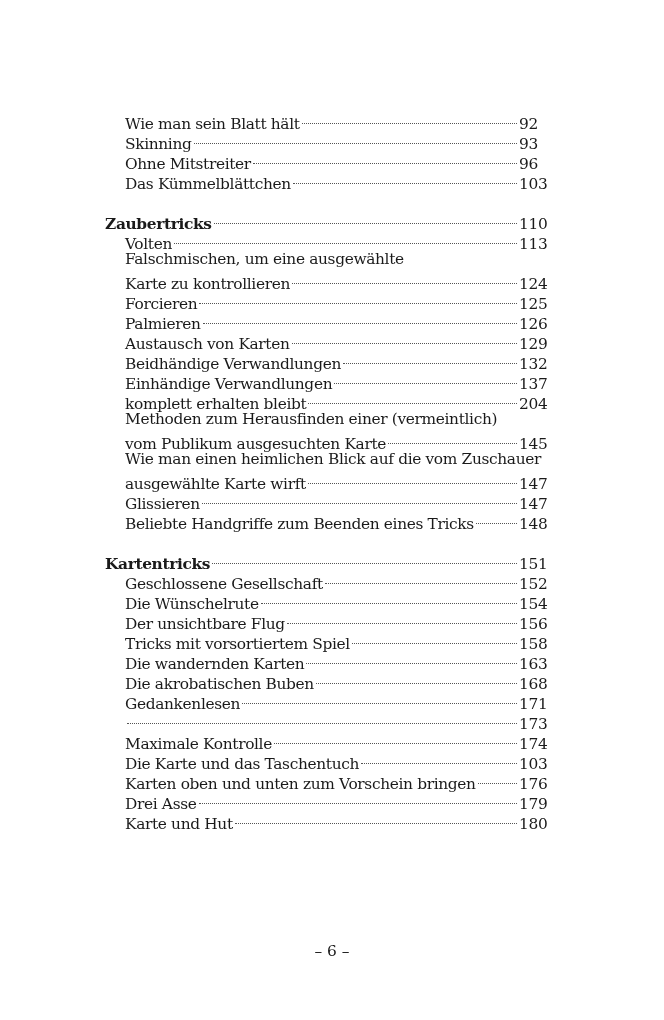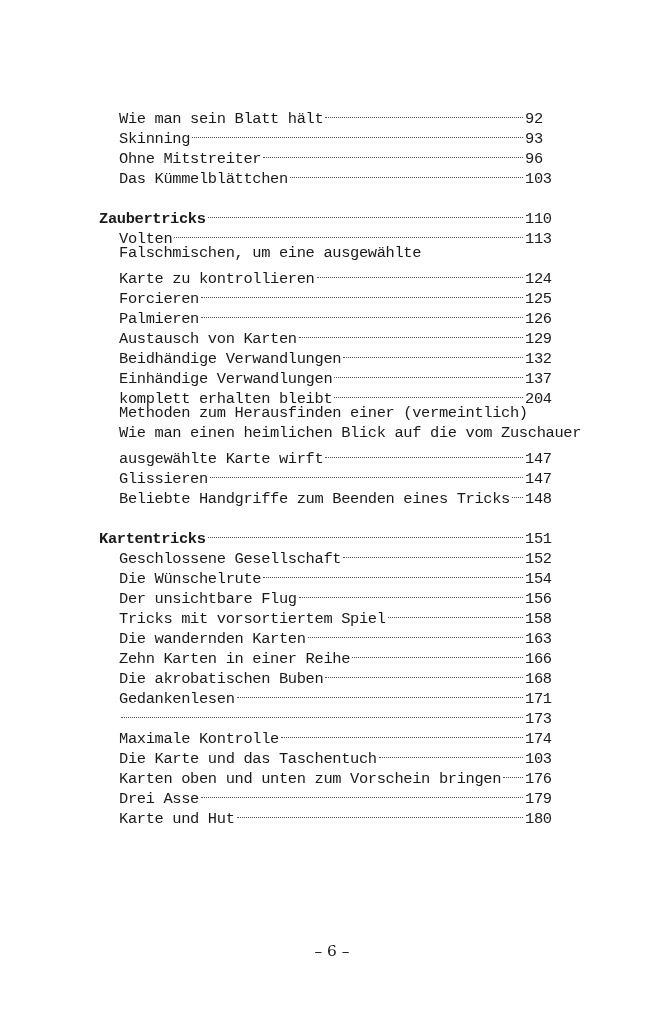--- a/index.html
+++ b/index.html
@@ -15,22 +15,21 @@
       font-family: "DejaVu Serif", "Liberation Serif", serif;
       color: #1a1a1a;
     }
     .toc {
       position: absolute;
       left: 95px;
       top: 99px;
       width: 472px;
     }
     .group {
-      margin: 4px;
-      font-family: Liberation Mono, monospace;
+      margin: 10px;
     }
     .group + .group {
       margin-top: 20px;
     }
     .row {
       display: flex;
       align-items: baseline;
       height: 20px;
       line-height: 20px;
       font-size: 15.4px;
@@ -144,20 +143,25 @@
         <span class="title">Einhändige Verwandlungen</span>
         <span class="leader"></span>
         <span class="page">137</span>
       </div>
       <div class="row sub">
         <span class="title">komplett erhalten bleibt</span>
         <span class="leader"></span>
         <span class="page">204</span>
       </div>
       <div class="row sub wrap-first"><span class="title">Methoden zum Herausfinden einer (vermeintlich)</span></div>
+      <div class="row sub">
+        <span class="title">vom Publikum ausgesuchten Karte</span>
+        <span class="leader"></span>
+        <span class="page">145</span>
+      </div>
       <div class="row sub wrap-first"><span class="title">Wie man einen heimlichen Blick auf die vom Zuschauer</span></div>
       <div class="row sub">
         <span class="title">ausgewählte Karte wirft</span>
         <span class="leader"></span>
         <span class="page">147</span>
       </div>
       <div class="row sub">
         <span class="title">Glissieren</span>
         <span class="leader"></span>
         <span class="page">147</span>
@@ -191,25 +195,20 @@
       </div>
       <div class="row sub">
         <span class="title">Tricks mit vorsortiertem Spiel</span>
         <span class="leader"></span>
         <span class="page">158</span>
       </div>
       <div class="row sub">
         <span class="title">Die wandernden Karten</span>
         <span class="leader"></span>
         <span class="page">163</span>
-      </div>
-      <div class="row sub">
-        <span class="title">Zehn Karten in einer Reihe</span>
-        <span class="leader"></span>
-        <span class="page">166</span>
       </div>
       <div class="row sub">
         <span class="title">Die akrobatischen Buben</span>
         <span class="leader"></span>
         <span class="page">168</span>
       </div>
       <div class="row sub">
         <span class="title">Gedankenlesen</span>
         <span class="leader"></span>
         <span class="page">171</span>

